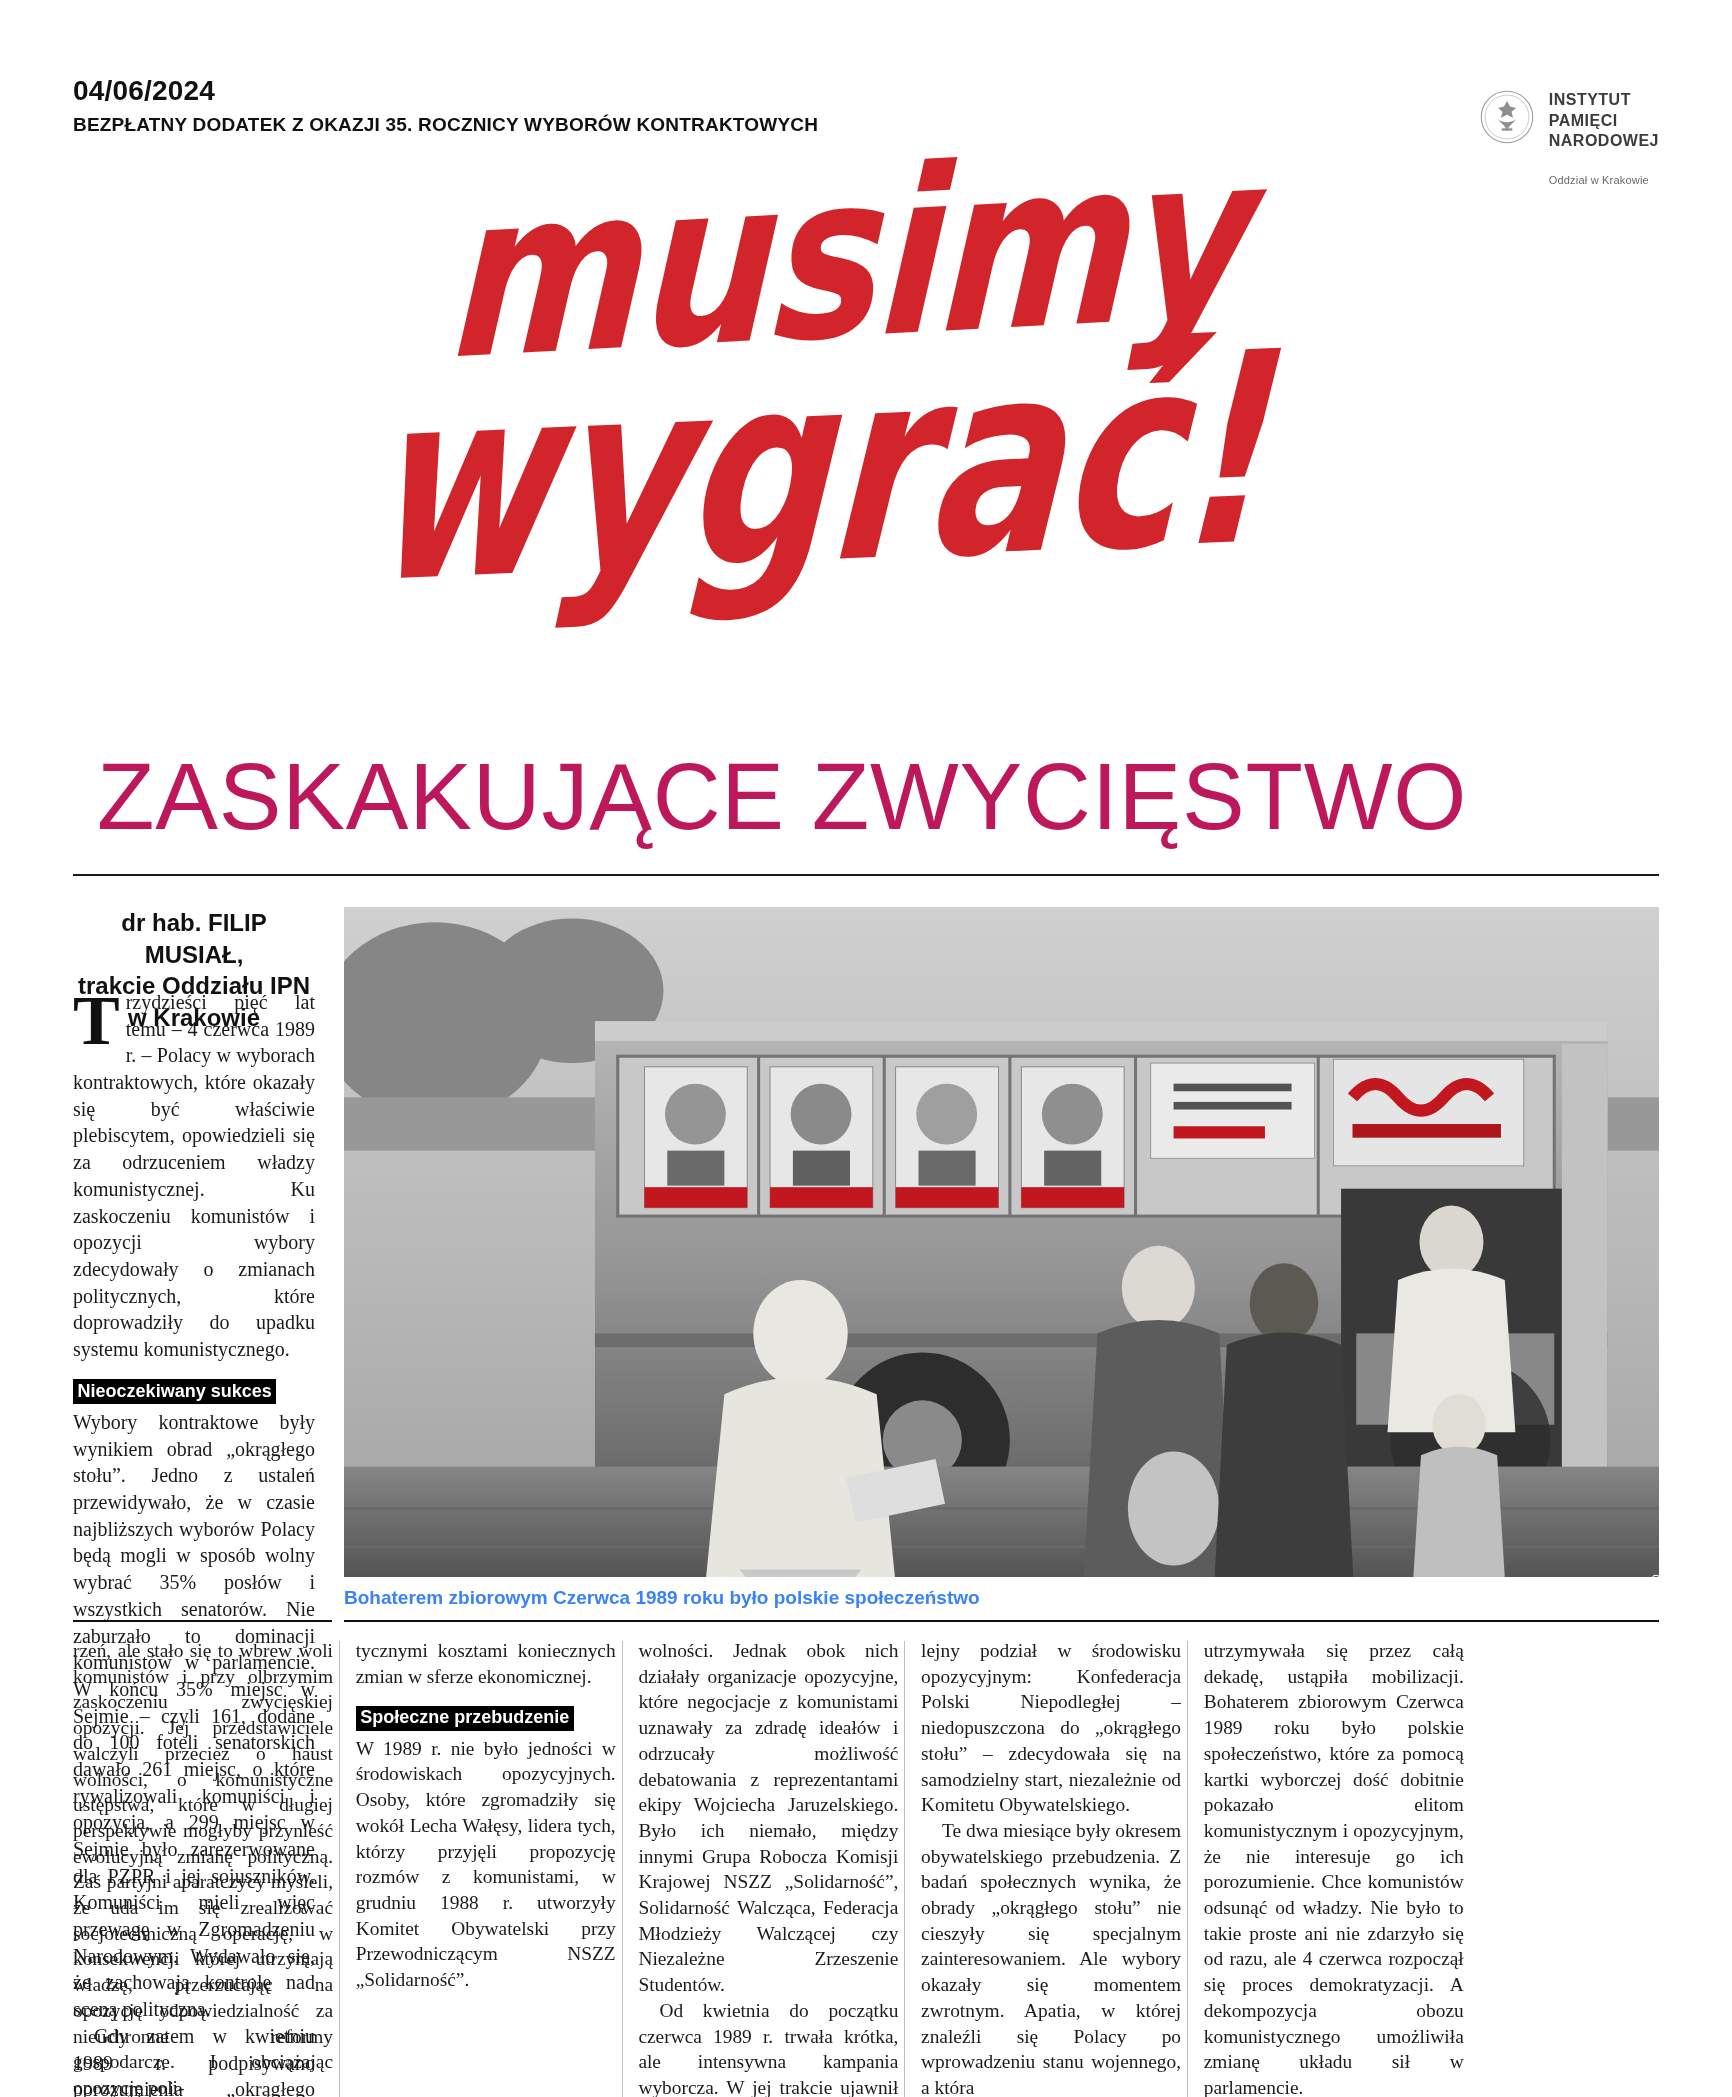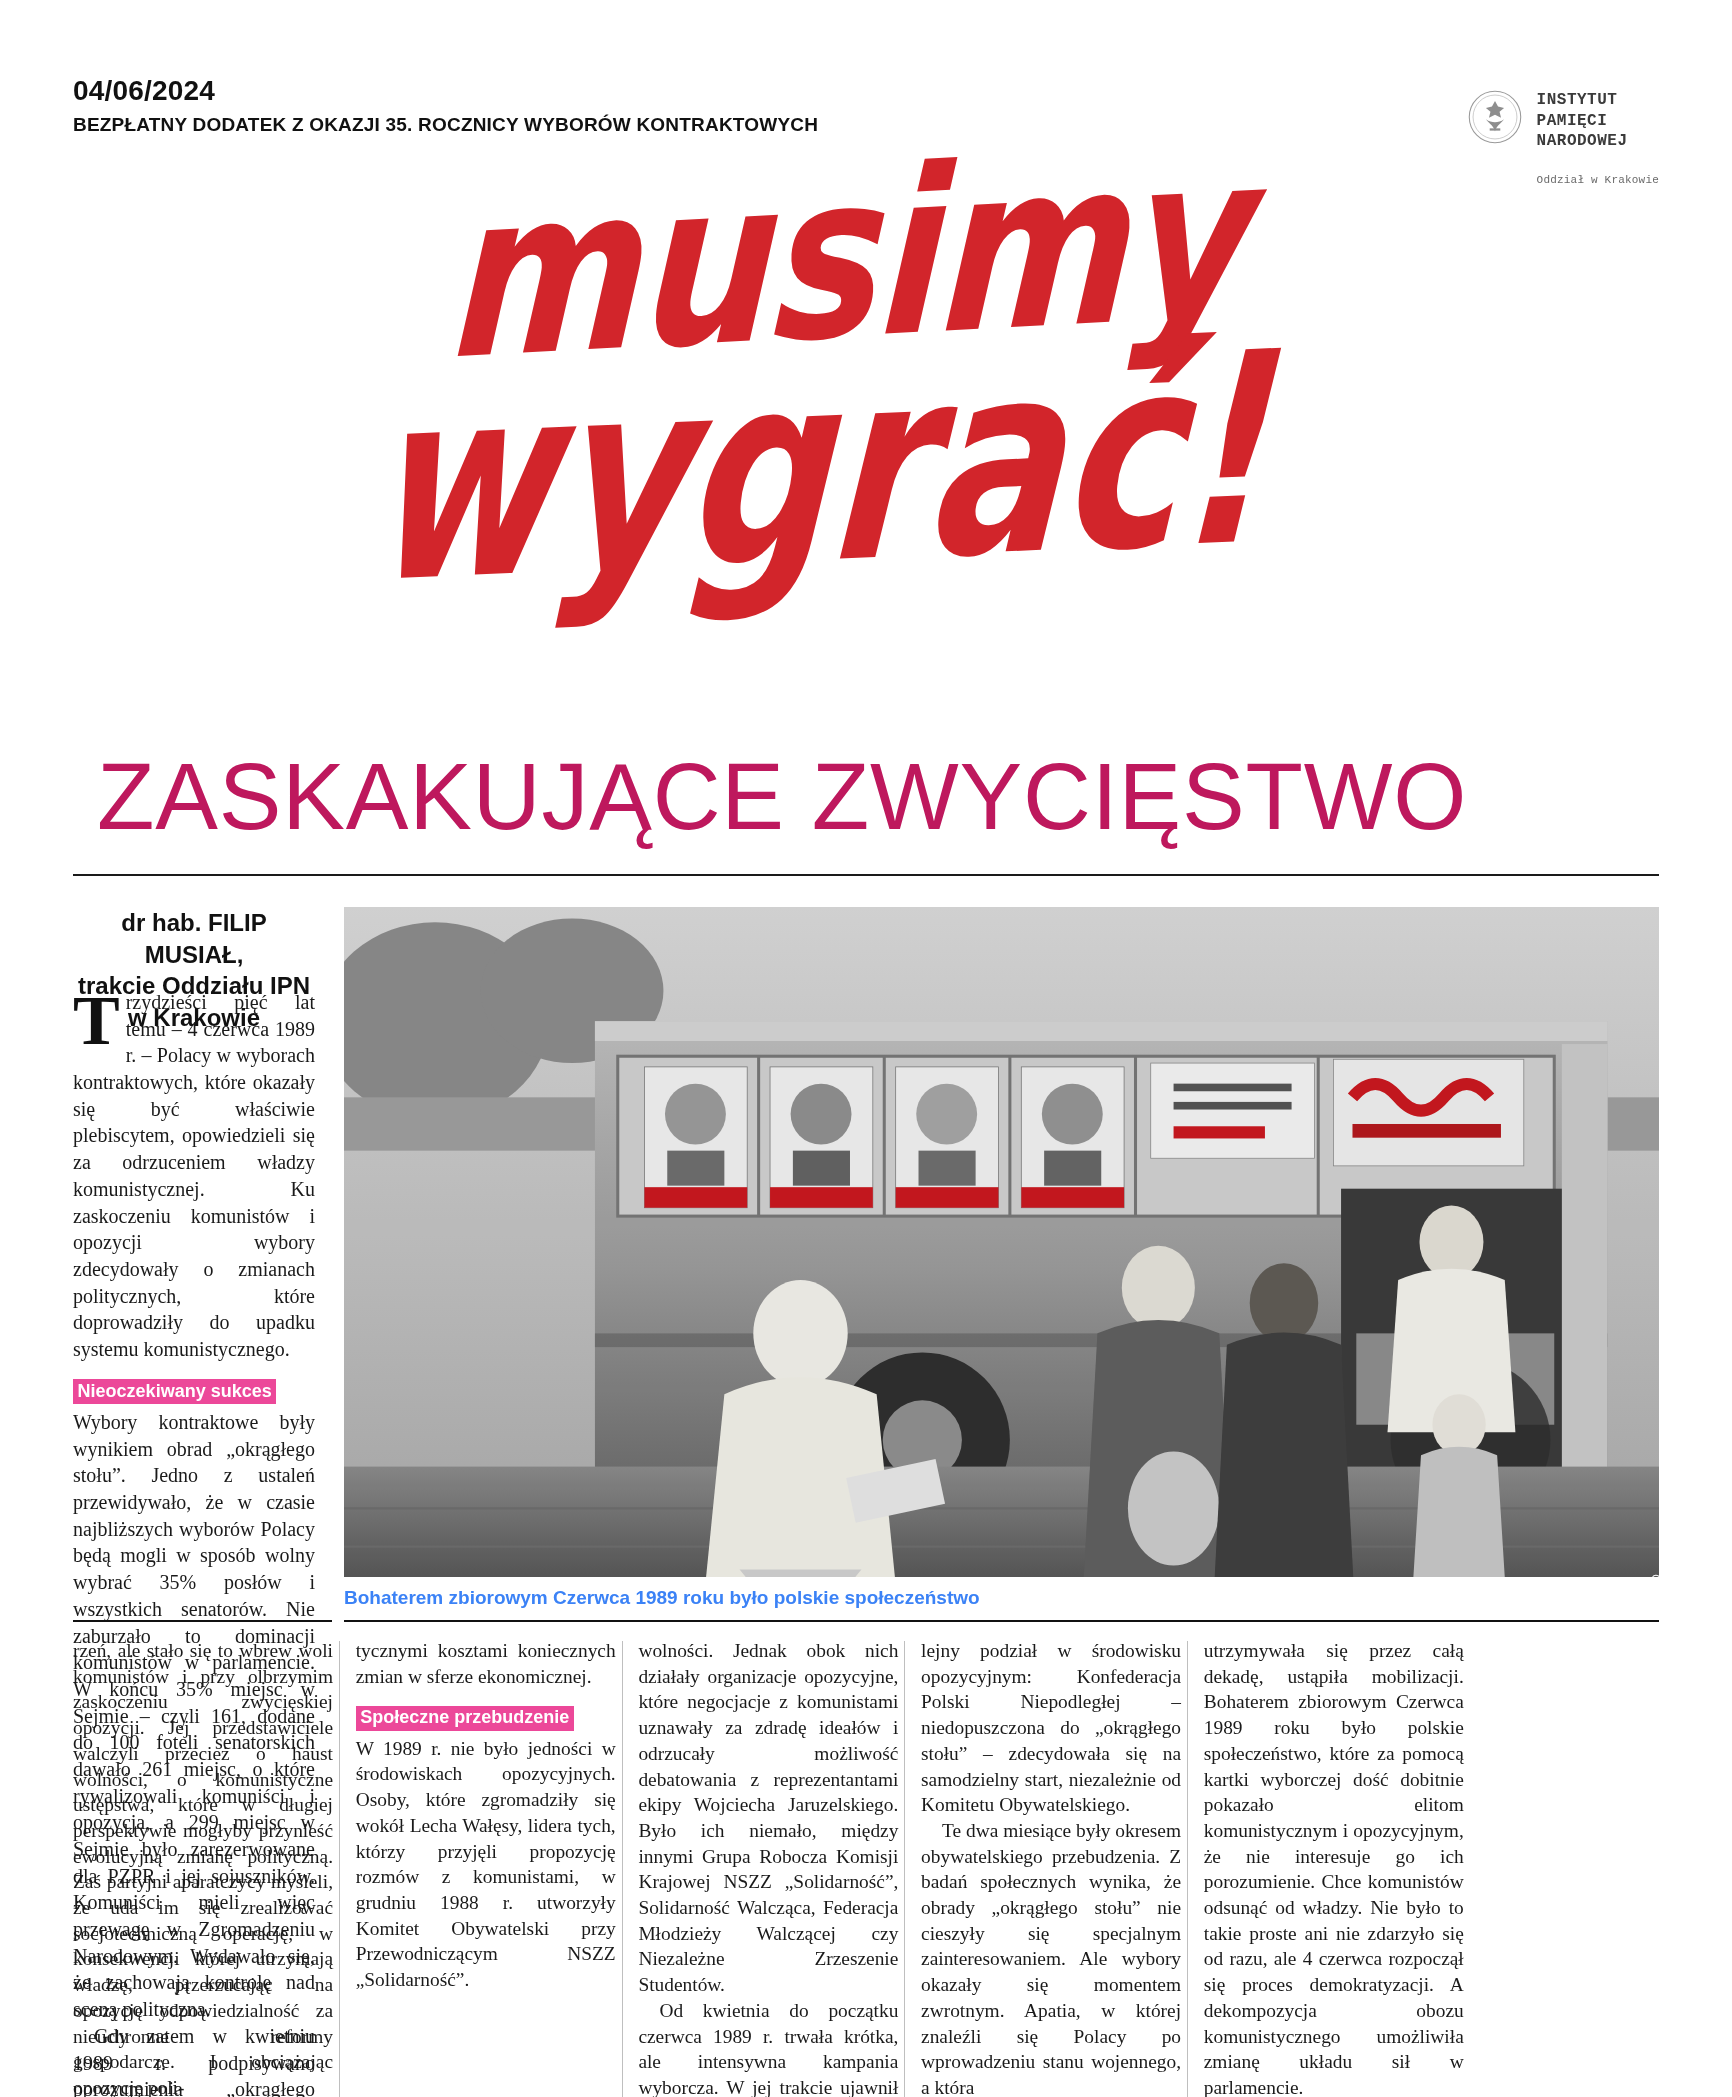--- a/index.html
+++ b/index.html
@@ -56,21 +56,21 @@
     align-items: flex-start;
     gap: 13.7px;
     margin-top: 13.7px;
   }
   .logo-mark {
     width: 56px;
     height: 56px;
     flex: 0 0 auto;
   }
   .logo-text {
-    font-family: Liberation Mono, monospace;
+    font-family: Liberation Sans, sans-serif;
     font-size: 16px;
     font-weight: bold;
     line-height: 1.28;
     letter-spacing: 0.5px;
     color: #3b3b3b;
     padding-top: 1.5px;
   }
   .logo-text .sub {
     font-size: 11px;
     font-weight: normal;
@@ -170,21 +170,21 @@
     float: left;
     font-family: "Liberation Serif", serif;
     font-size: 70px;
     line-height: 0.78;
     font-weight: bold;
     padding: 4.6px 6px 0 0;
     color: #111;
   }
   .subhead {
     display: inline-block;
-    background: #ec4899;
+    background: #000000;
     color: #ffffff;
     font-family: "Liberation Sans", sans-serif;
     font-weight: bold;
     font-size: 18px;
     padding: 2.3px 4.6px 3px 4.6px;
     margin: 16.7px 0 4.6px 0;
     line-height: 1.1;
   }
   .lead-col p + p { text-indent: 21px; }
 

